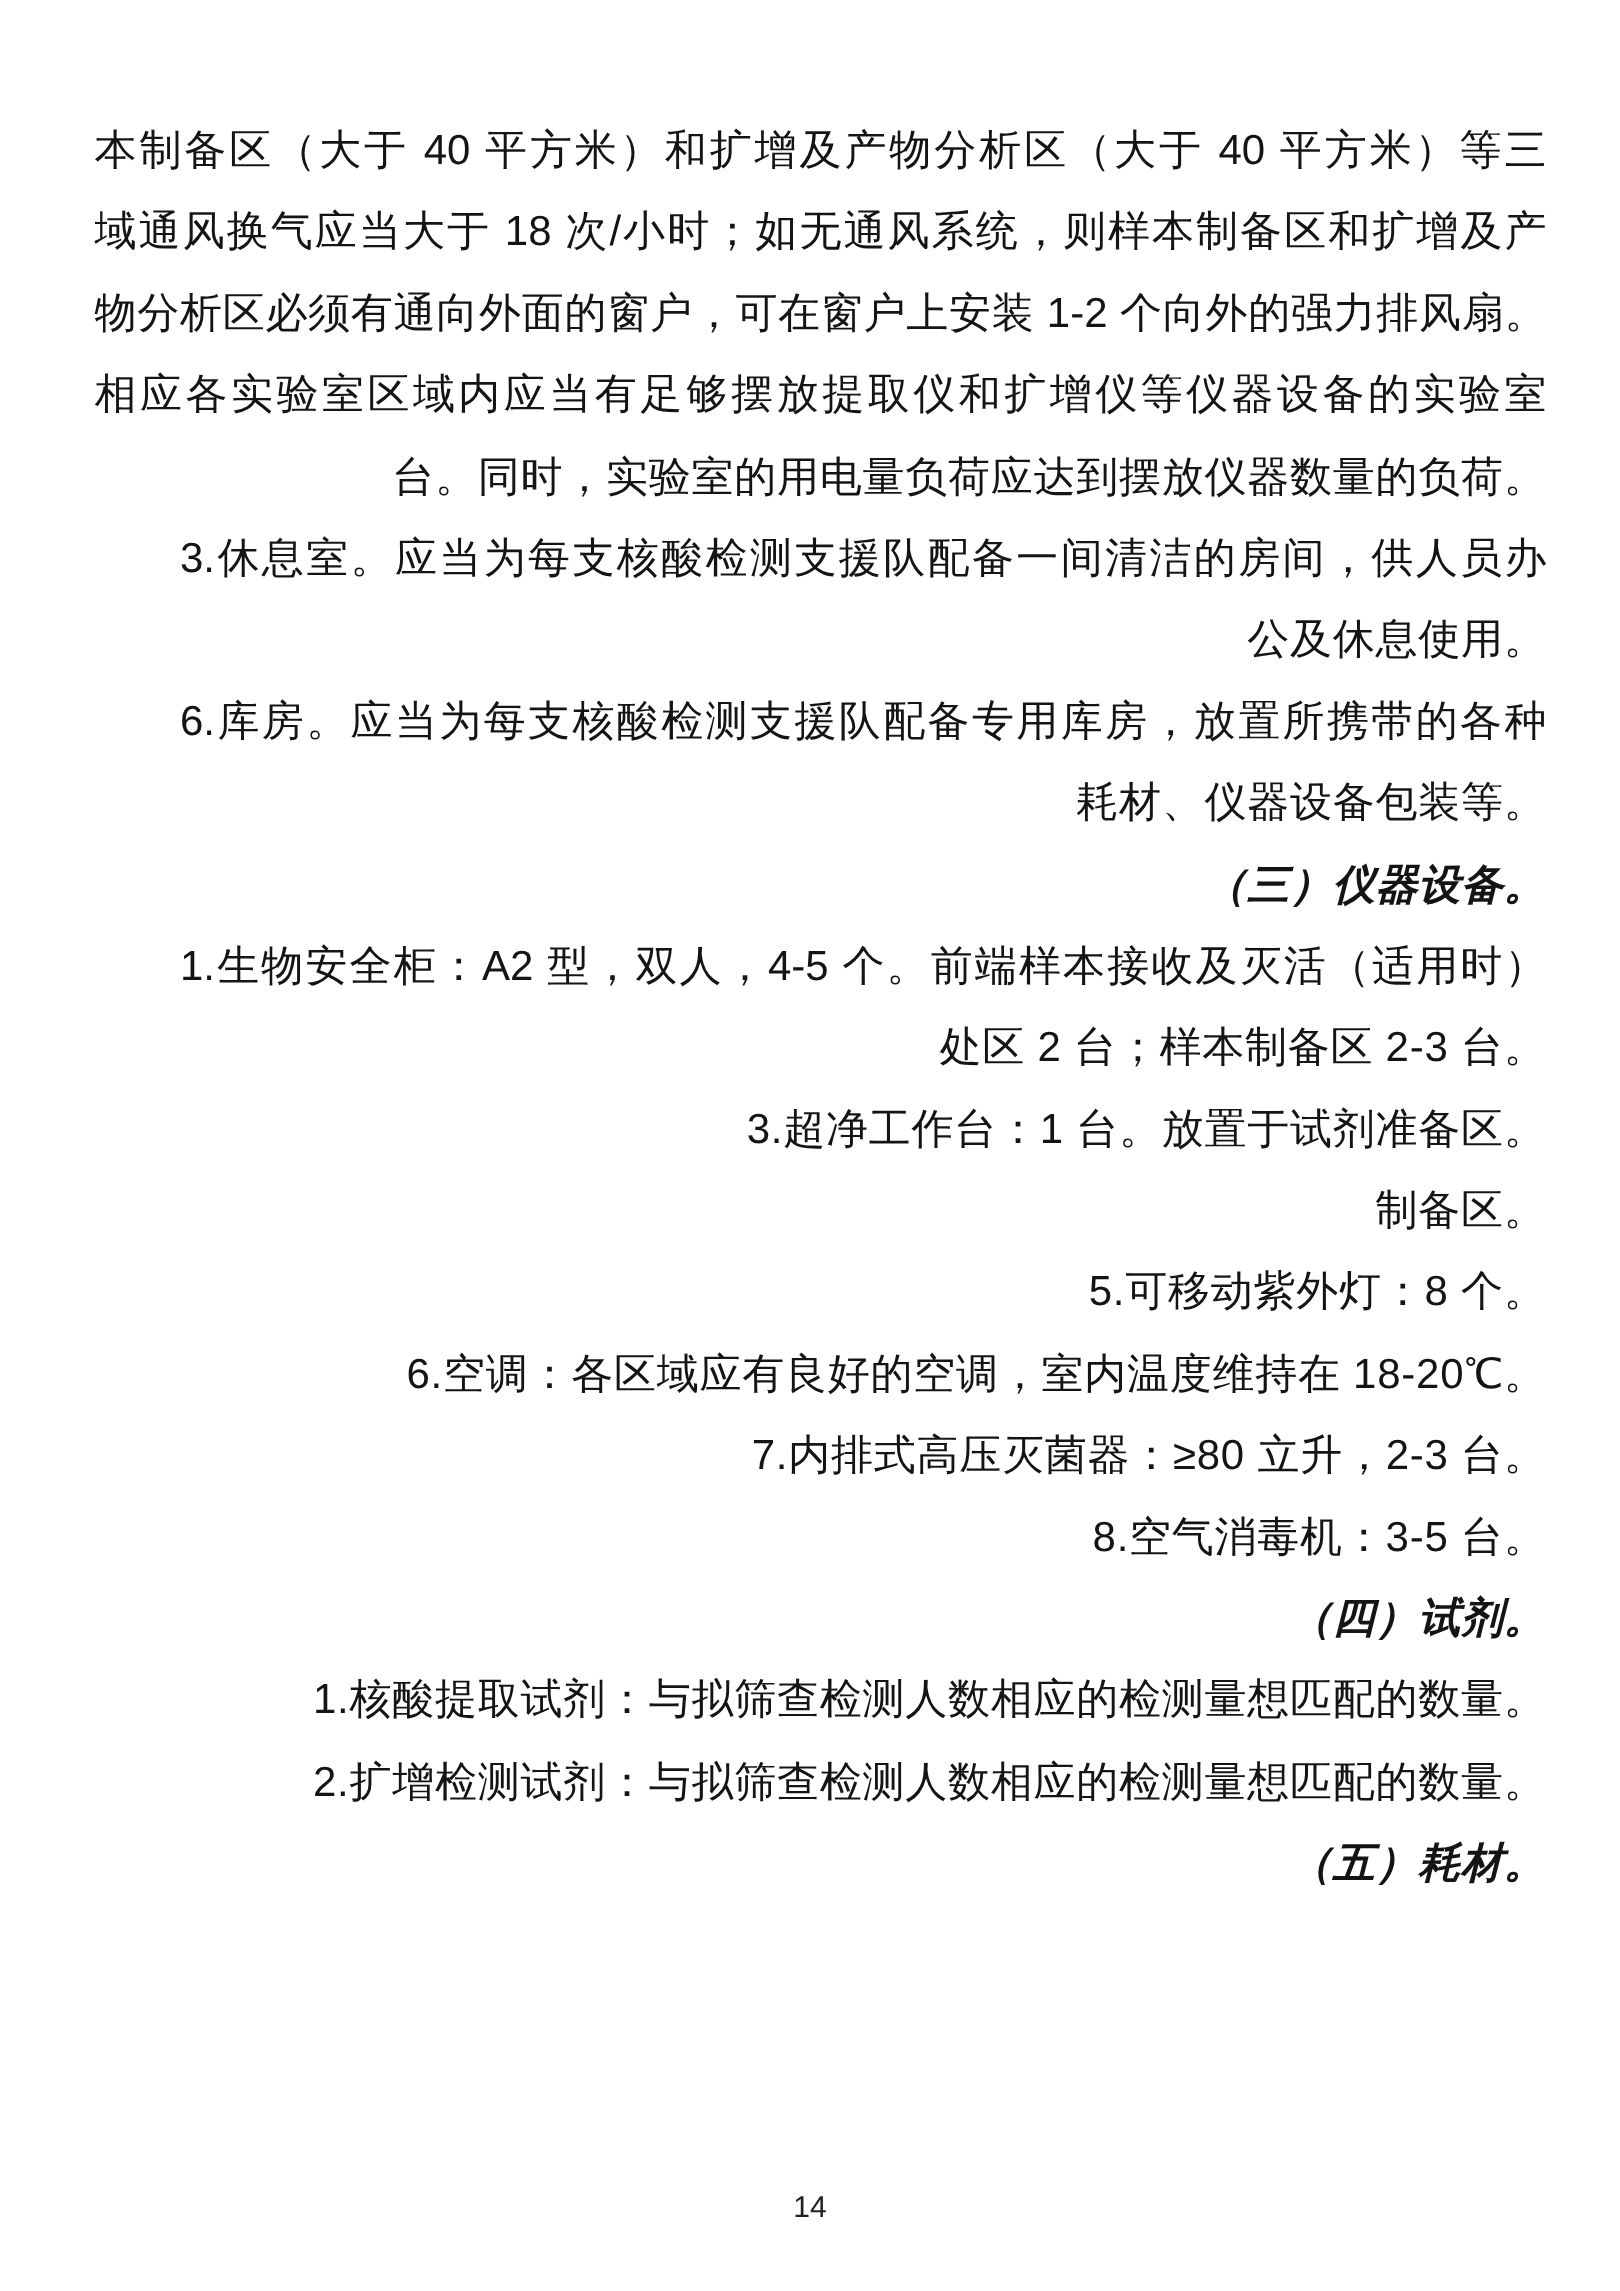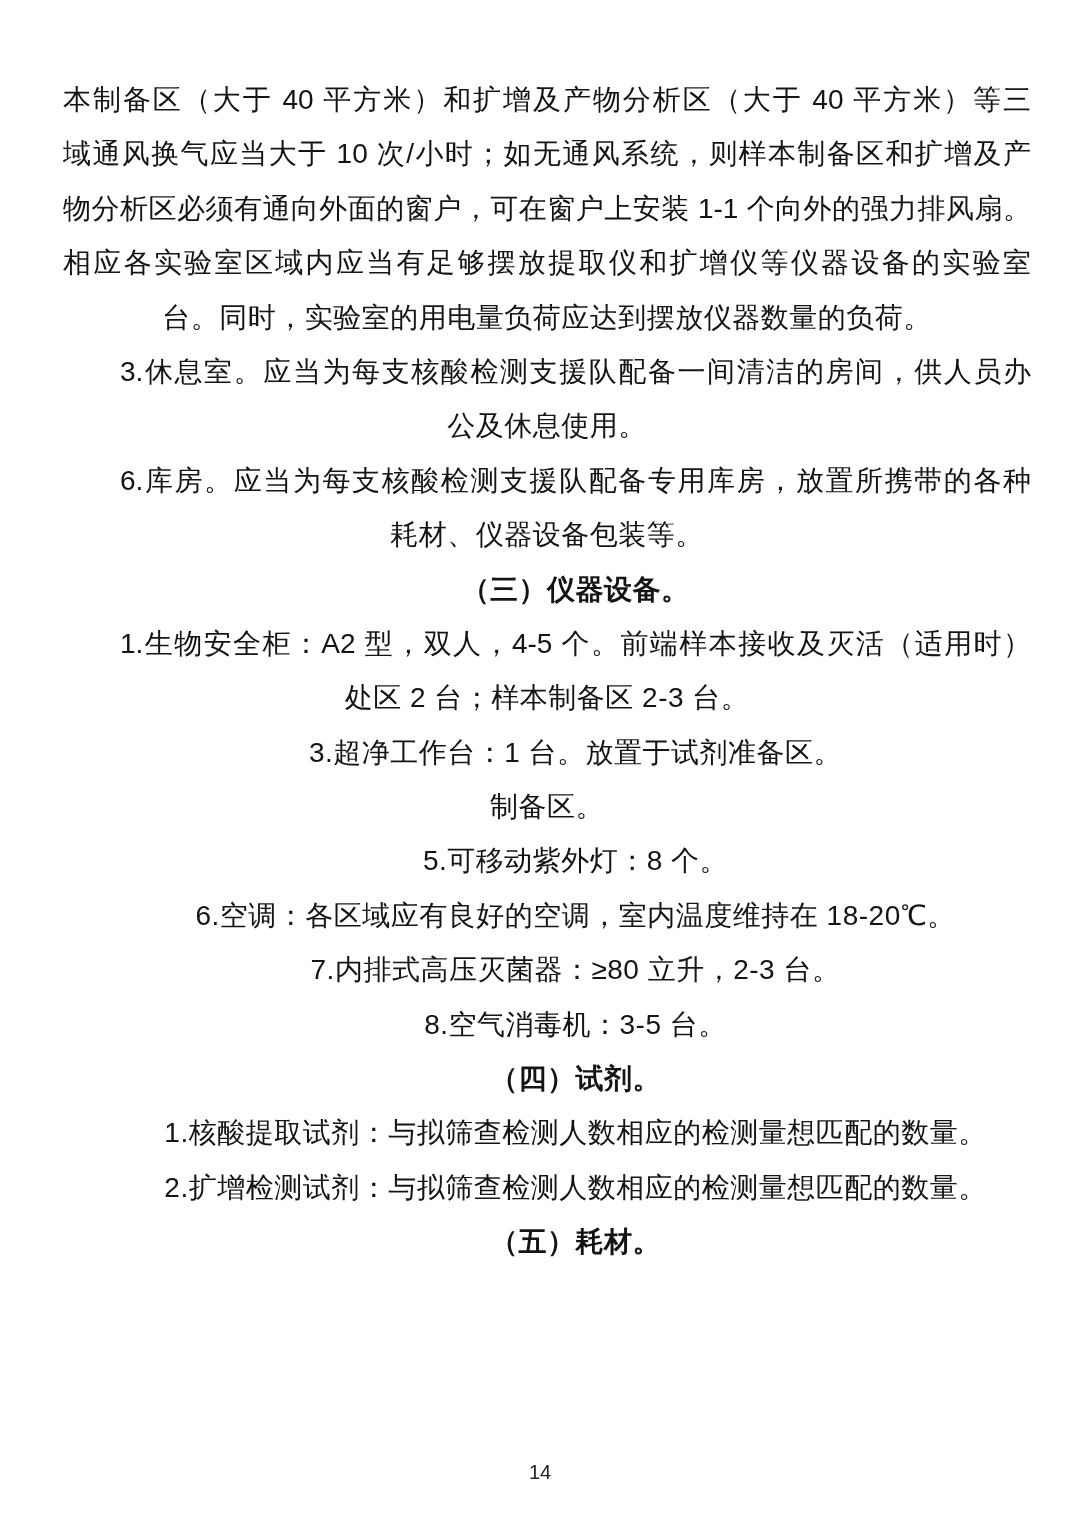--- a/index.html
+++ b/index.html
@@ -21,57 +21,58 @@
     position: absolute;
     left: 63px;
     top: 73px;
     width: 968px;
   }
   .line {
     font-size: 28px;
     line-height: 54.4px;
     height: 54.4px;
     white-space: nowrap;
-    text-align: center;
+    text-align: right;
     font-weight: 400;
     letter-spacing: 0.5px;
   }
   .line.justify {
     white-space: normal;
     text-align: justify;
     text-align-last: justify;
     text-justify: inter-character;
     letter-spacing: 0;
   }
   .line.indent {
     padding-left: 57px;
   }
   .line.bold {
     font-weight: 700;
+    font-style: italic;
   }
   .page-number {
     position: absolute;
     top: 1457px;
     left: 0;
     width: 1080px;
     text-align: center;
     font-size: 20px;
     line-height: 30px;
     color: #222222;
     font-weight: 400;
   }
 </style>
 </head>
 <body>
 
 <div class="page">
   <div class="doc-body">
       <div class="line justify">本制备区（大于 40 平方米）和扩增及产物分析区（大于 40 平方米）等三</div>
-      <div class="line justify">域通风换气应当大于 10 次/小时；如无通风系统，则样本制备区和扩增及产</div>
-      <div class="line justify">物分析区必须有通向外面的窗户，可在窗户上安装 1-1 个向外的强力排风扇。</div>
+      <div class="line justify">域通风换气应当大于 18 次/小时；如无通风系统，则样本制备区和扩增及产</div>
+      <div class="line justify">物分析区必须有通向外面的窗户，可在窗户上安装 1-2 个向外的强力排风扇。</div>
       <div class="line justify">相应各实验室区域内应当有足够摆放提取仪和扩增仪等仪器设备的实验室</div>
       <div class="line">台。同时，实验室的用电量负荷应达到摆放仪器数量的负荷。</div>
       <div class="line indent justify">3.休息室。应当为每支核酸检测支援队配备一间清洁的房间，供人员办</div>
       <div class="line">公及休息使用。</div>
       <div class="line indent justify">6.库房。应当为每支核酸检测支援队配备专用库房，放置所携带的各种</div>
       <div class="line">耗材、仪器设备包装等。</div>
       <div class="line indent bold">（三）仪器设备。</div>
       <div class="line indent justify">1.生物安全柜：A2 型，双人，4-5 个。前端样本接收及灭活（适用时）</div>
       <div class="line">处区 2 台；样本制备区 2-3 台。</div>
       <div class="line indent">3.超净工作台：1 台。放置于试剂准备区。</div>

